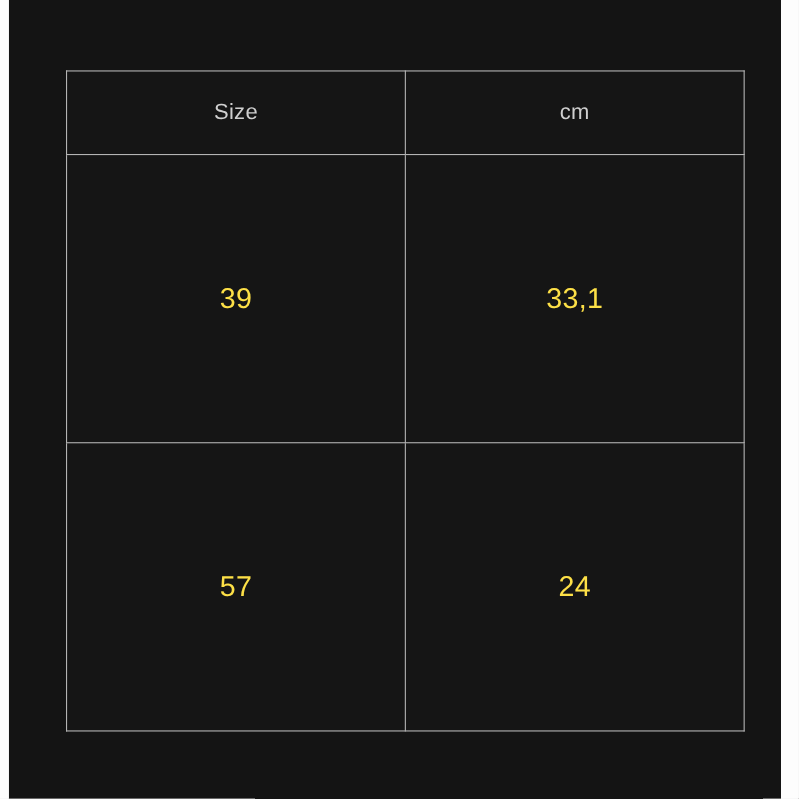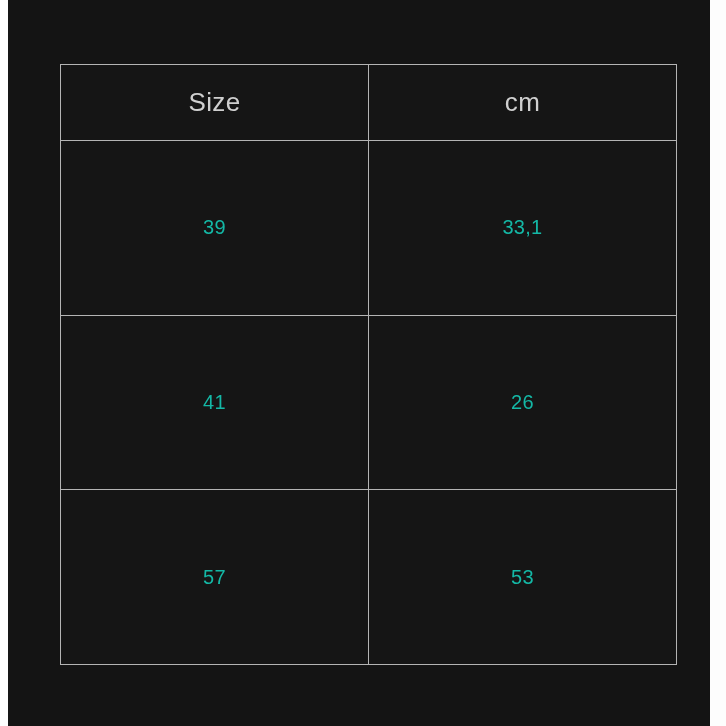--- a/index.html
+++ b/index.html
@@ -73,27 +73,27 @@
     font-weight: normal;
     padding: 0;
     height: 75px;
     box-sizing: border-box;
     background: #151515;
     letter-spacing: 0.3px;
   }
 
   table.size-table th {
     color: #cfcfcf;
-    font-size: 26px;
+    font-size: 20px;
     height: 76px;
   }
 
   table.size-table td {
-    color: #14b8a6;
-    font-size: 20px;
+    color: #fde047;
+    font-size: 26px;
   }
 
   col.c-size { width: 308px; }
   col.c-cm   { width: 308px; }
 </style>
 </head>
 <body>
 
 <div id="screen">
 
@@ -110,26 +110,22 @@
             <th>Size</th>
             <th>cm</th>
           </tr>
         </thead>
         <tbody>
           <tr>
             <td>39</td>
             <td>33,1</td>
           </tr>
           <tr>
-            <td>41</td>
-            <td>26</td>
-          </tr>
-          <tr>
             <td>57</td>
-            <td>53</td>
+            <td>24</td>
           </tr>
         </tbody>
       </table>
     </div>
 
   </div>
 
   <div id="left-margin"></div>
   <div id="right-margin"></div>
 

